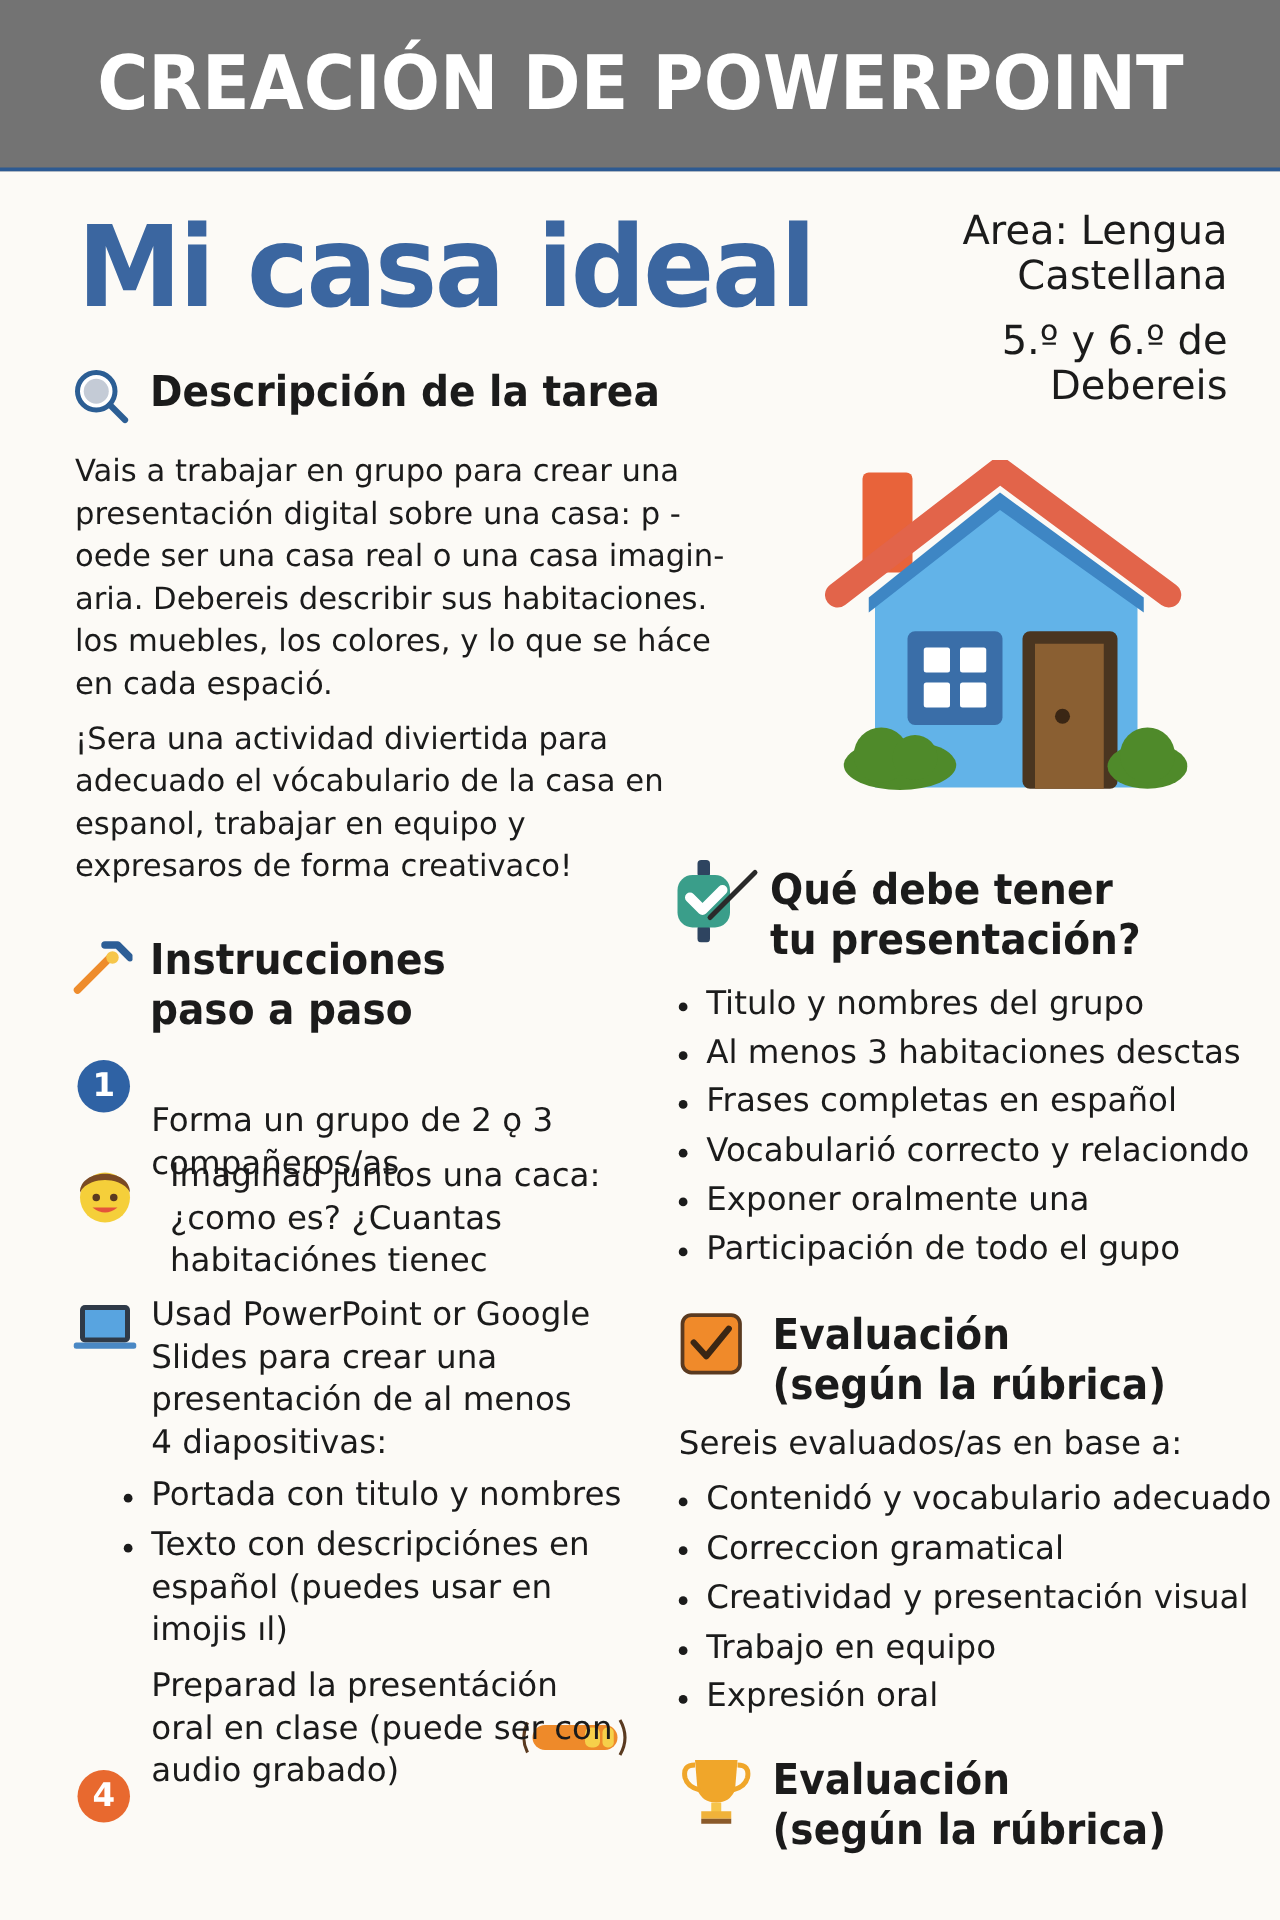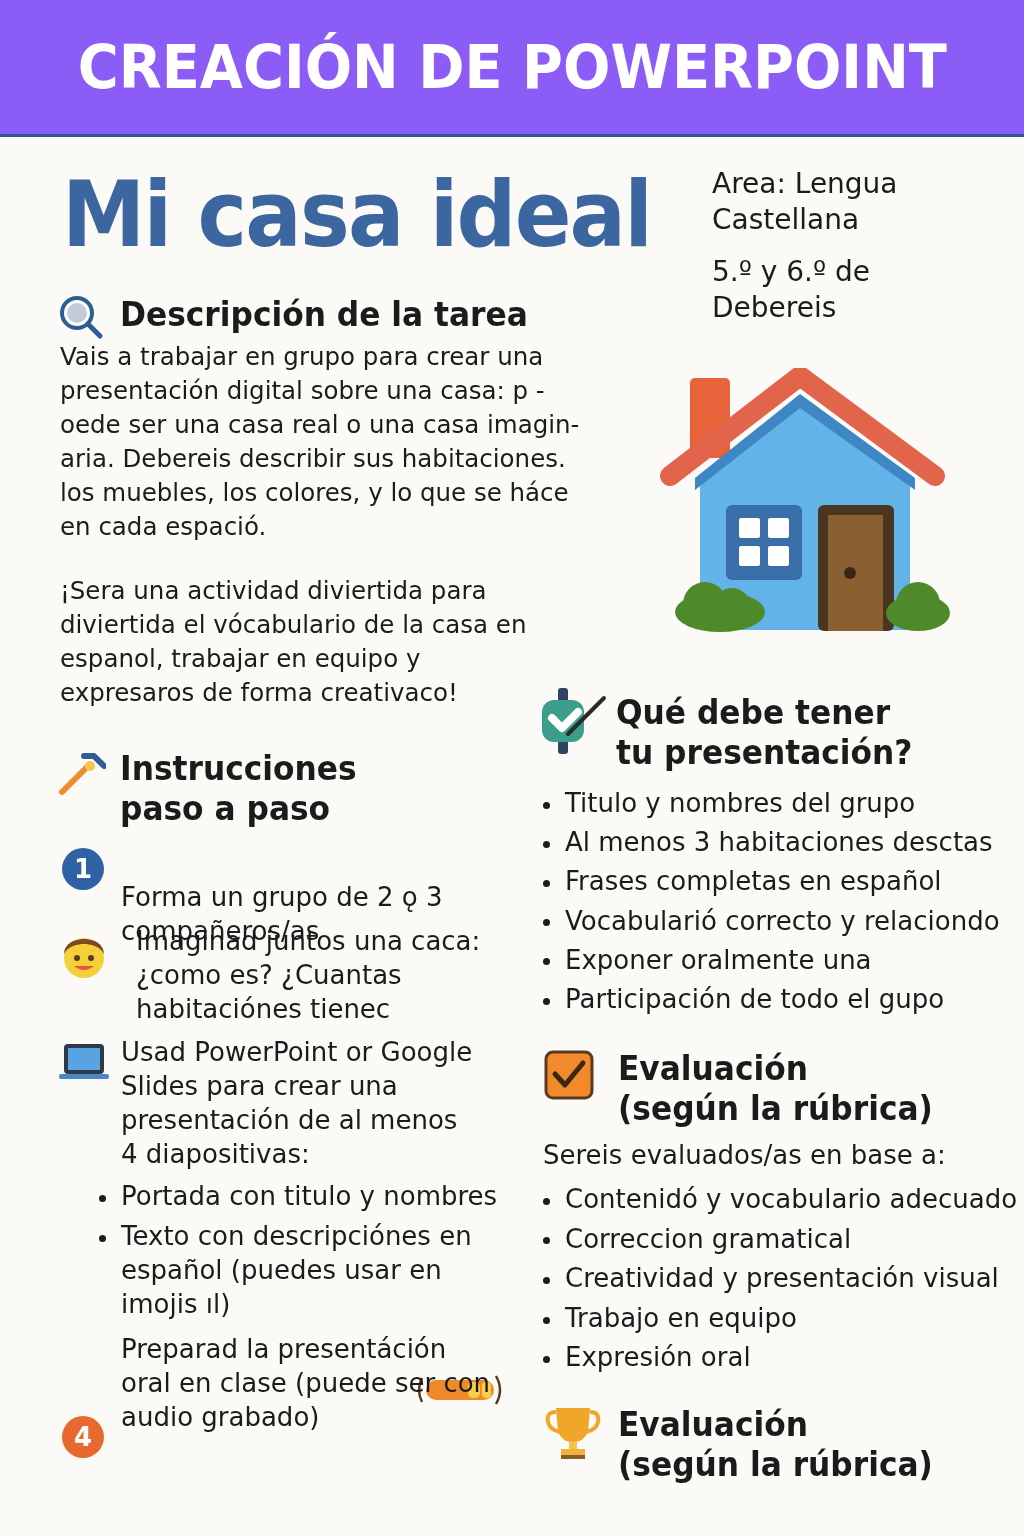--- a/index.html
+++ b/index.html
@@ -3,32 +3,32 @@
 <meta charset="utf-8">
 <style>
   html, body { margin:0; padding:0; }
   body {
     width:1024px; height:1536px; position:relative; overflow:hidden;
     background:#fcfaf6; color:#1b1b1b;
     font-family:"DejaVu Sans", sans-serif;
   }
   .abs { position:absolute; }
   .banner {
-    left:0; top:0; width:1024px; height:134px; background:#8b5cf6;
+    left:0; top:0; width:1024px; height:134px; background:#737373;
     border-bottom:3px solid #2d5a92; display:flex; align-items:center; justify-content:center;
   }
   .banner-title {
     color:#fff; font-family:"DejaVu Sans", sans-serif; font-weight:bold;
     font-size:60px; letter-spacing:0px; transform:scaleX(0.93); white-space:nowrap;
   }
   .main-title {
     left:62px; top:160px; color:#3b66a0; font-weight:bold; font-size:90px;
     letter-spacing:-2px; white-space:nowrap; line-height:110px; transform:scaleX(0.93); transform-origin:left;
   }
-  .meta { left:712px; width:250px; text-align:left; font-size:28px; line-height:36px; color:#1b1b1b; }
+  .meta { left:732px; width:250px; text-align:right; font-size:32px; line-height:36px; color:#1b1b1b; }
   .h2 { font-weight:bold; font-size:34px; line-height:40px; color:#1b1b1b; transform:scaleX(0.92); transform-origin:left; white-space:nowrap; }
   .body-text { font-size:24.5px; line-height:34px; color:#1b1b1b; }
   .p-line { white-space:nowrap; display:block; }
   .icon { position:absolute; }
   .step-text { font-size:26px; line-height:34px; }
   .bullet-list { margin:0; padding:0; list-style:none; }
   .bullet-list li { position:relative; padding-left:24px; white-space:nowrap; font-size:26px; }
   .bullet-list li::before {
     content:""; position:absolute; left:2px; top:50%; width:7px; height:7px; margin-top:-2px;
     border-radius:50%; background:#1b1b1b;
@@ -58,31 +58,31 @@
 
 <div class="icon" style="left:58px;top:294px;">
   <svg width="46" height="46" viewBox="0 0 46 46">
     <circle cx="19" cy="19" r="15" fill="#fff" stroke="#2c5e94" stroke-width="4"></circle>
     <circle cx="19" cy="19" r="10" fill="#c4cbd6"></circle>
     <line x1="30" y1="30" x2="42" y2="42" stroke="#2c5e94" stroke-width="5" stroke-linecap="round"></line>
   </svg>
 </div>
 <div class="abs h2" style="left:120px;top:294px;">Descripción de la tarea</div>
 
-<div class="abs body-text" style="left:60px;top:340px;">
+<div class="abs body-text" style="left:60px;top:360px;">
   <span class="p-line">Vais a trabajar en grupo para crear una</span>
   <span class="p-line">presentación digital sobre una casa: p -</span>
   <span class="p-line">oede ser una casa real o una casa imagin-</span>
   <span class="p-line">aria. Debereis describir sus habitaciones.</span>
   <span class="p-line">los muebles, los colores, y lo que se háce</span>
   <span class="p-line">en cada espació.</span>
 </div>
 <div class="abs body-text" style="left:60px;top:574px;">
   <span class="p-line">¡Sera una actividad diviertida para</span>
-  <span class="p-line">diviertida el vócabulario de la casa en</span>
+  <span class="p-line">adecuado el vócabulario de la casa en</span>
   <span class="p-line">espanol, trabajar en equipo y</span>
   <span class="p-line">expresaros de forma creativaco!</span>
 </div>
 
 <div class="icon" style="left:660px;top:368px;">
   <svg width="290" height="264" viewBox="0 0 290 264">
     <rect x="30" y="10" width="40" height="80" rx="5" fill="#e8633a"></rect>
     <polygon points="40,112 140,30 250,112 250,262 40,262" fill="#62b3e8"></polygon>
     <polygon points="35,110 140,26 255,110 255,122 140,40 35,122" fill="#3e86c4"></polygon>
     <path d="M10 108 L140 8 L275 108" fill="none" stroke="#e2644a" stroke-width="20" stroke-linejoin="round" stroke-linecap="round"></path>

